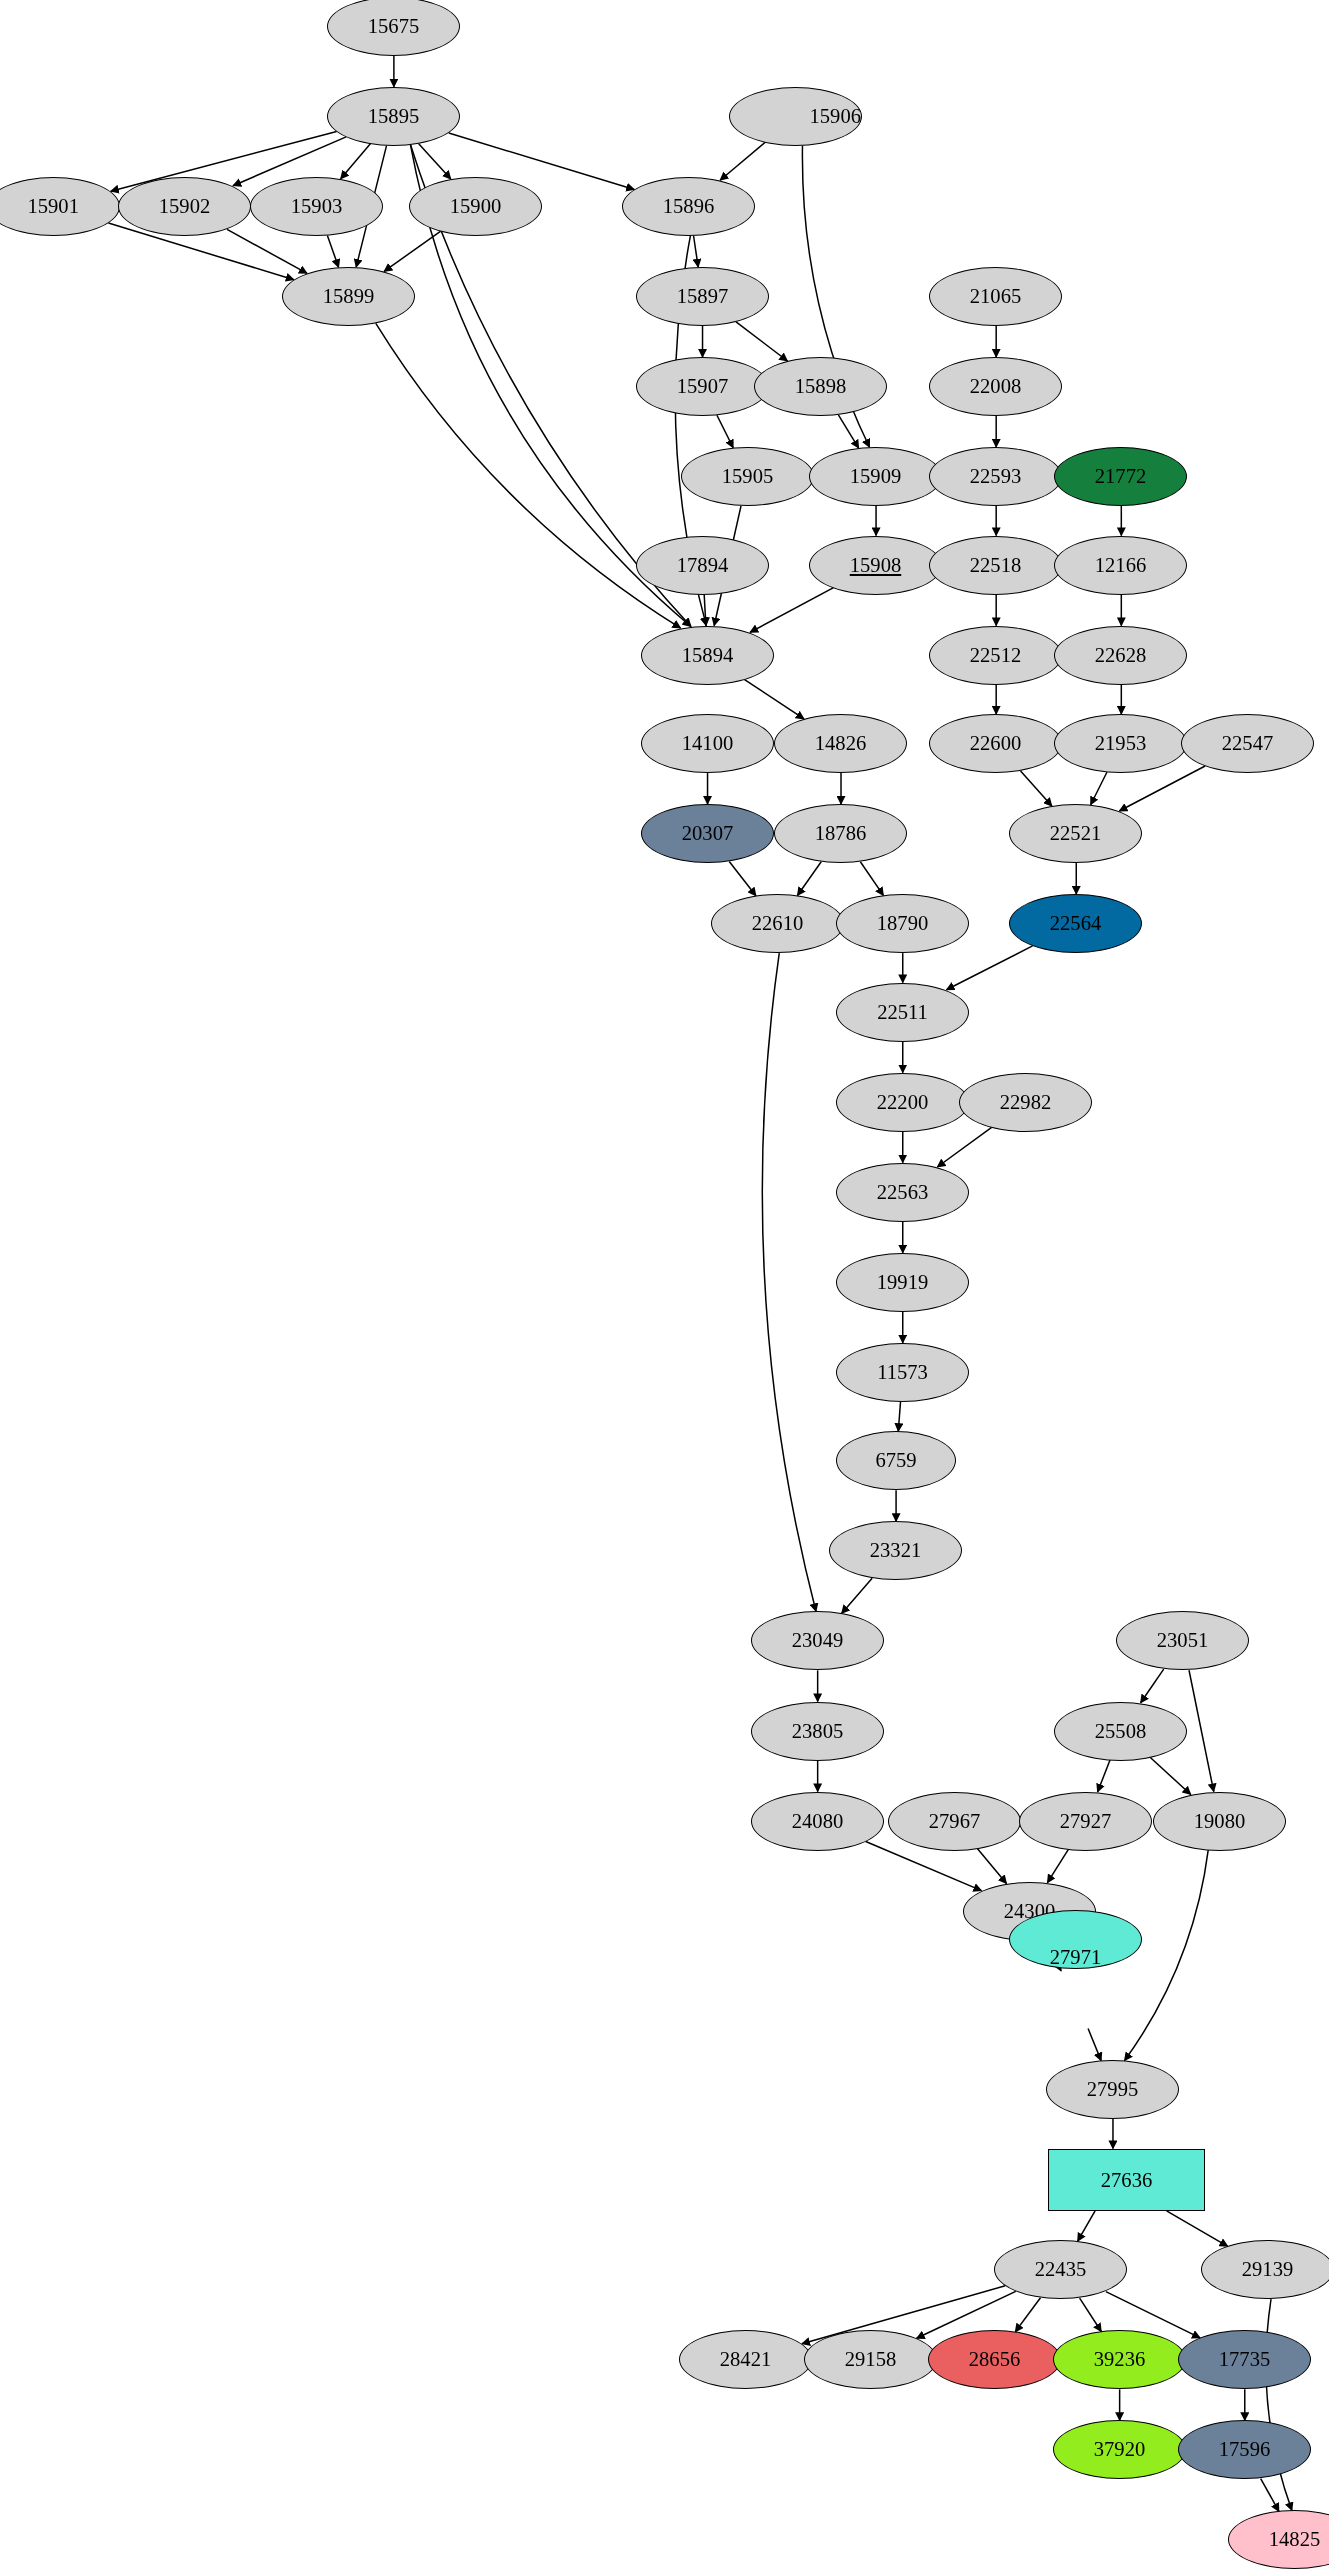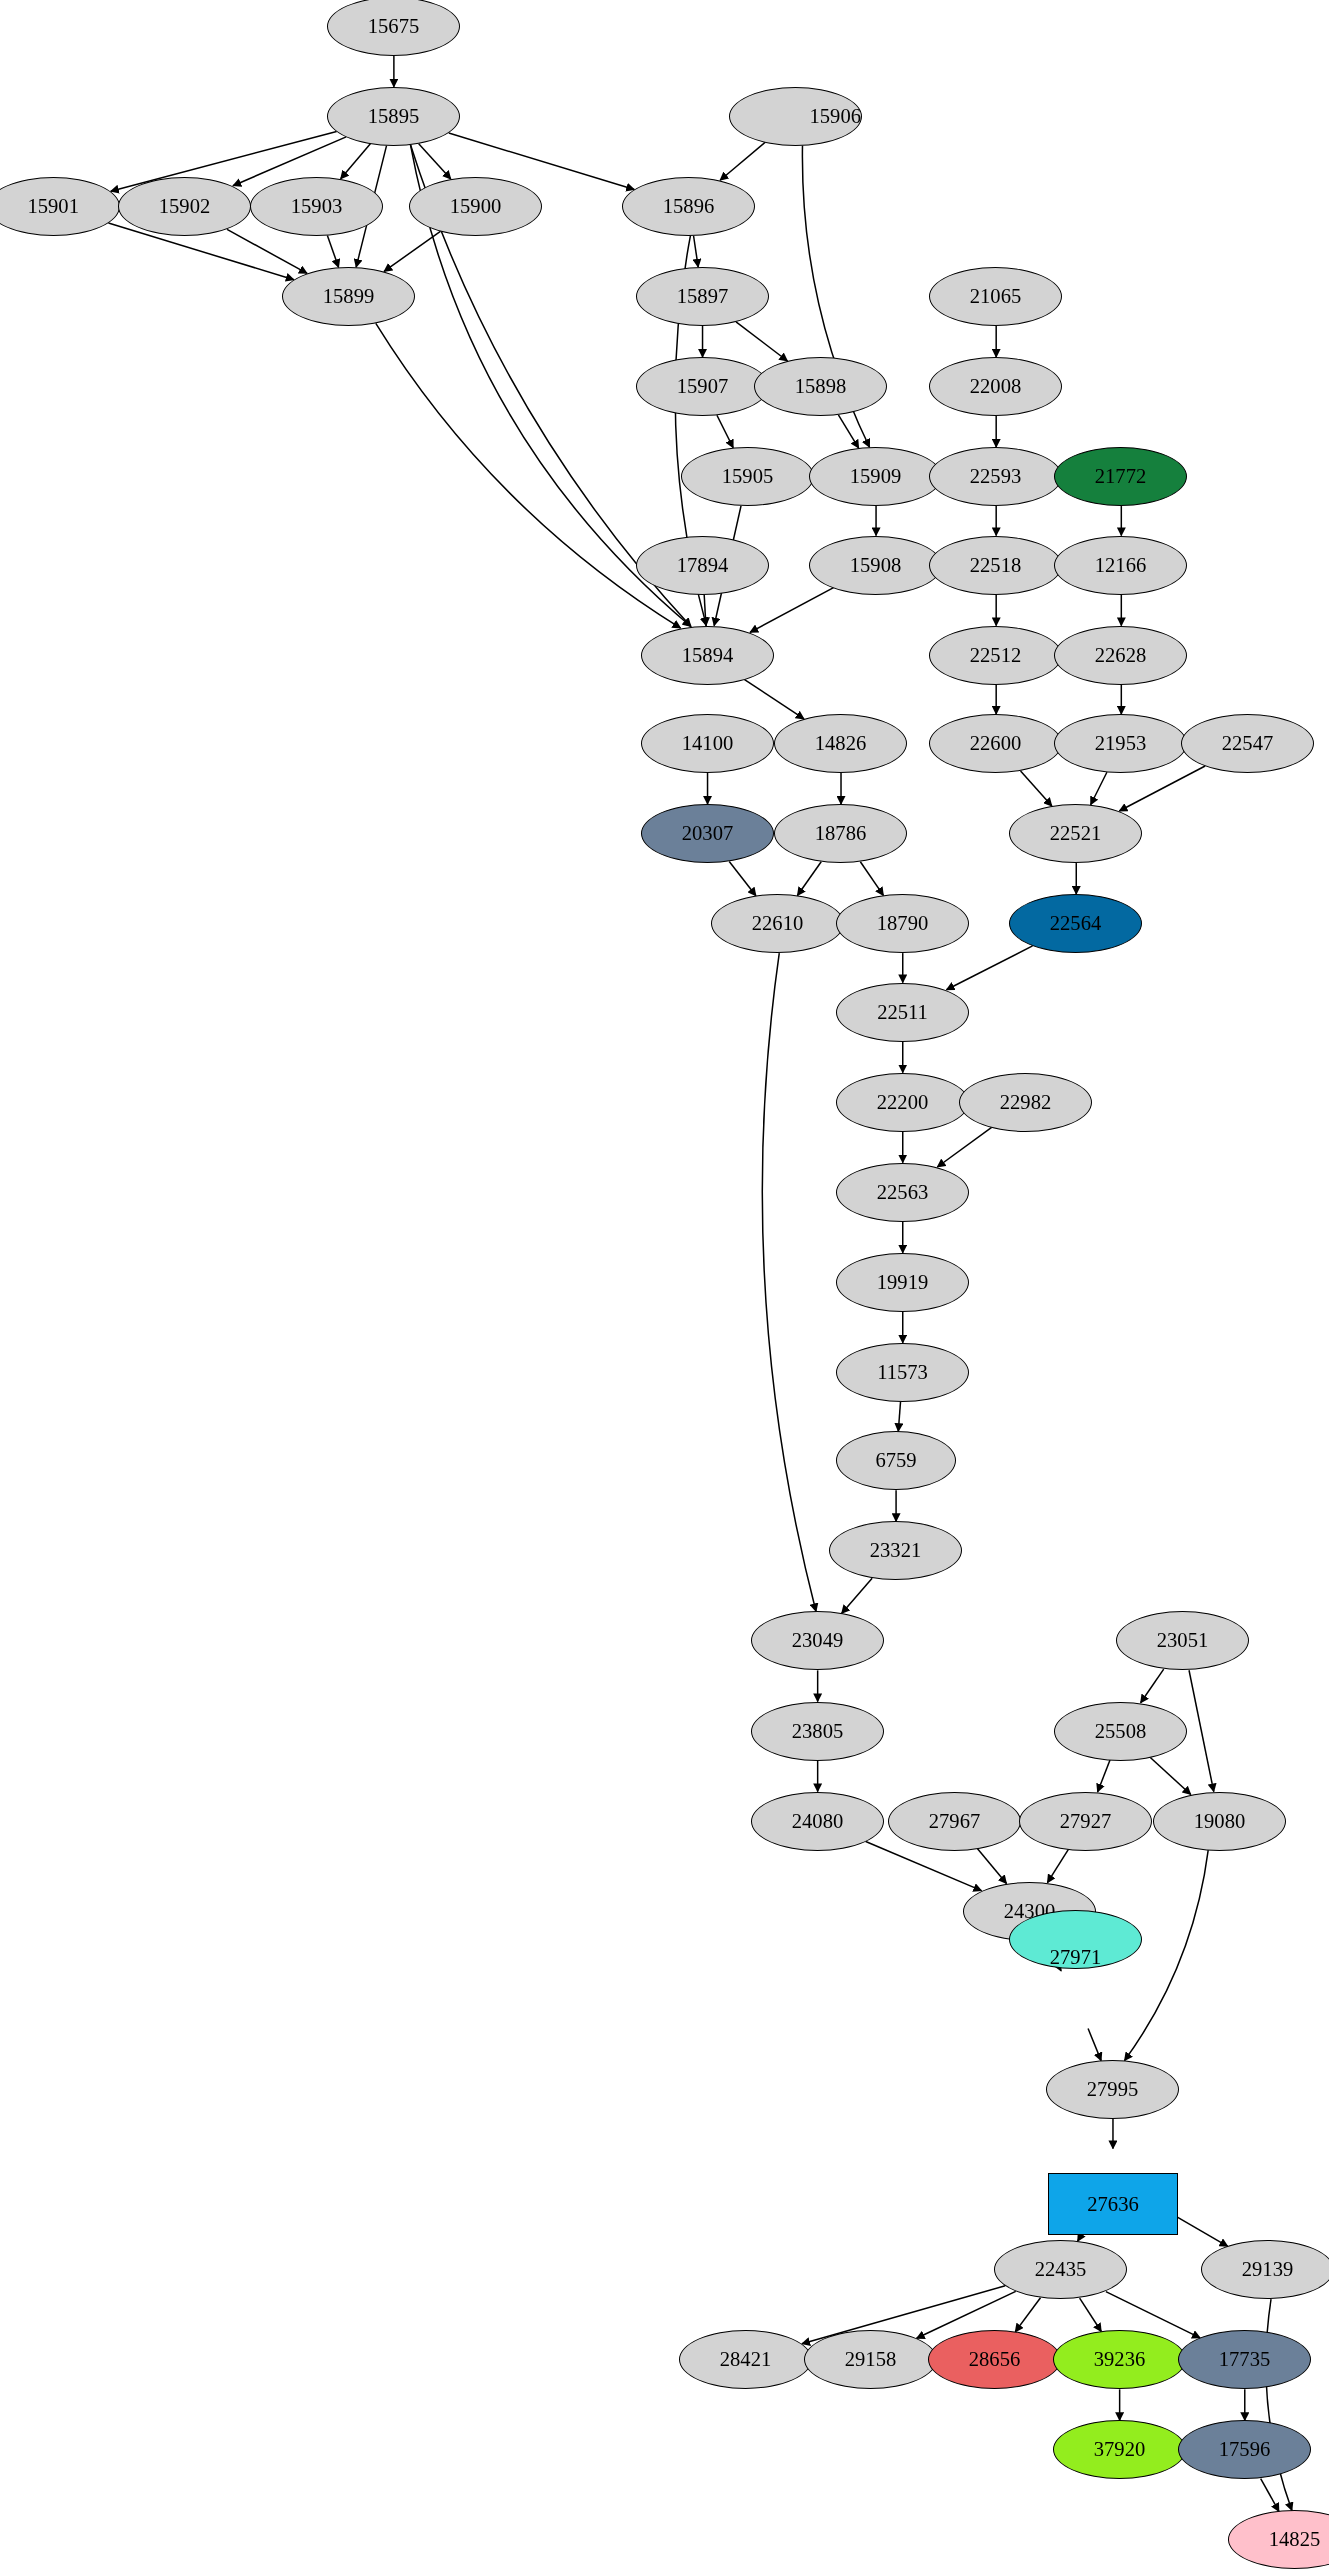--- a/index.html
+++ b/index.html
@@ -193,21 +193,21 @@
       </div>
       <div class="node ellipse" style="left: 929px; top: 447px; width: 133px; height: 59px; background: rgb(211, 211, 211);">
         <span class="node-label">22593</span>
       </div>
       <div class="node ellipse" style="left: 1054px; top: 447px; width: 133px; height: 59px; background: #15803d;">
         <span class="node-label">21772</span>
       </div>
       <div class="node ellipse" style="left: 636px; top: 536px; width: 133px; height: 59px; background: rgb(211, 211, 211);">
         <span class="node-label">17894</span>
       </div>
-      <div class="node ellipse" style="left: 809px; top: 536px; width: 133px; height: 59px; background: rgb(211, 211, 211);">
+      <div class="node ellipse" style="left: 809px; top: 536px; width: 133px; height: 59px; background: rgb(211, 211, 211); text-decoration: underline;">
         <span class="node-label">15908</span>
       </div>
       <div class="node ellipse" style="left: 929px; top: 536px; width: 133px; height: 59px; background: rgb(211, 211, 211);">
         <span class="node-label">22518</span>
       </div>
       <div class="node ellipse" style="left: 1054px; top: 536px; width: 133px; height: 59px; background: rgb(211, 211, 211);">
         <span class="node-label">12166</span>
       </div>
       <div class="node ellipse" style="left: 641px; top: 626px; width: 133px; height: 59px; background: rgb(211, 211, 211);">
         <span class="node-label">15894</span>
@@ -301,21 +301,21 @@
       </div>
       <div class="node ellipse" style="left: 963px; top: 1882px; width: 133px; height: 59px; background: rgb(211, 211, 211);">
         <span class="node-label">24300</span>
       </div>
       <div class="node ellipse" style="left: 1009px; top: 1910px; width: 133px; height: 59px; background: #5eead4; align-items: flex-end;">
         <span class="node-label">27971</span>
       </div>
       <div class="node ellipse" style="left: 1046px; top: 2060px; width: 133px; height: 59px; background: rgb(211, 211, 211);">
         <span class="node-label">27995</span>
       </div>
-      <div class="node box" style="left: 1048px; top: 2149px; width: 130px; height: 62px; background: #0ea5e9; margin-top: 24px;">
+      <div class="node box" style="left: 1048px; top: 2149px; width: 157px; height: 62px; background: #5eead4;">
         <span class="node-label">27636</span>
       </div>
       <div class="node ellipse" style="left: 994px; top: 2240px; width: 133px; height: 59px; background: rgb(211, 211, 211);">
         <span class="node-label">22435</span>
       </div>
       <div class="node ellipse" style="left: 1201px; top: 2240px; width: 133px; height: 59px; background: rgb(211, 211, 211);">
         <span class="node-label">29139</span>
       </div>
       <div class="node ellipse" style="left: 679px; top: 2330px; width: 133px; height: 59px; background: rgb(211, 211, 211);">
         <span class="node-label">28421</span>

